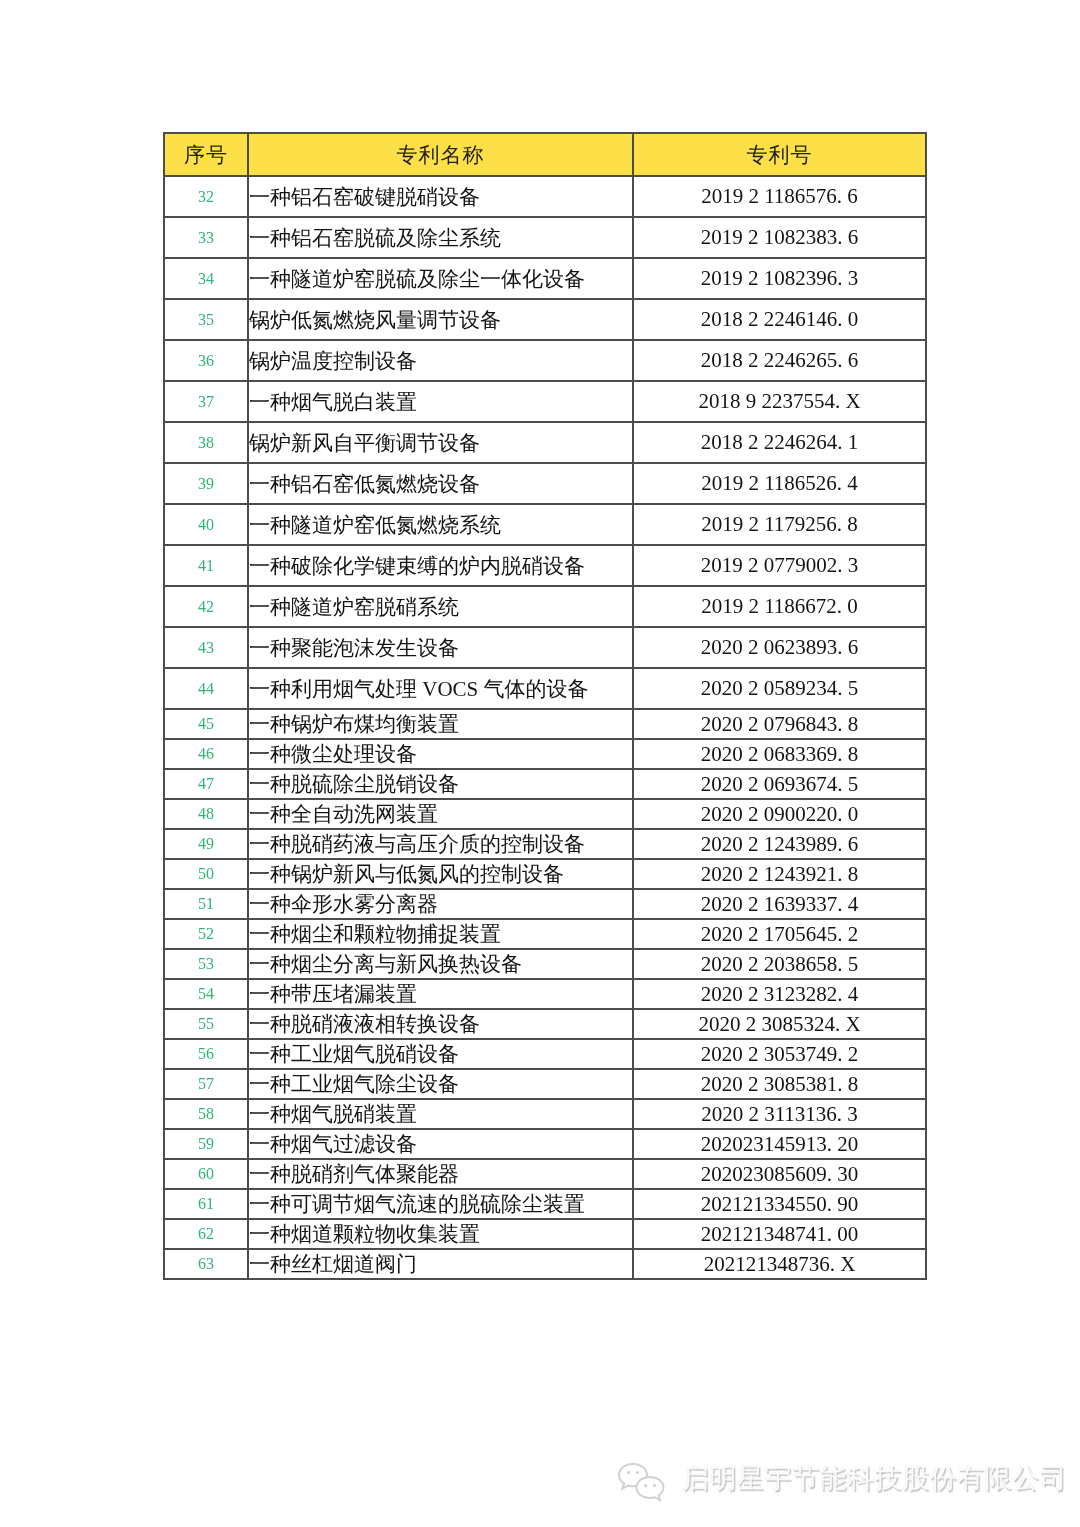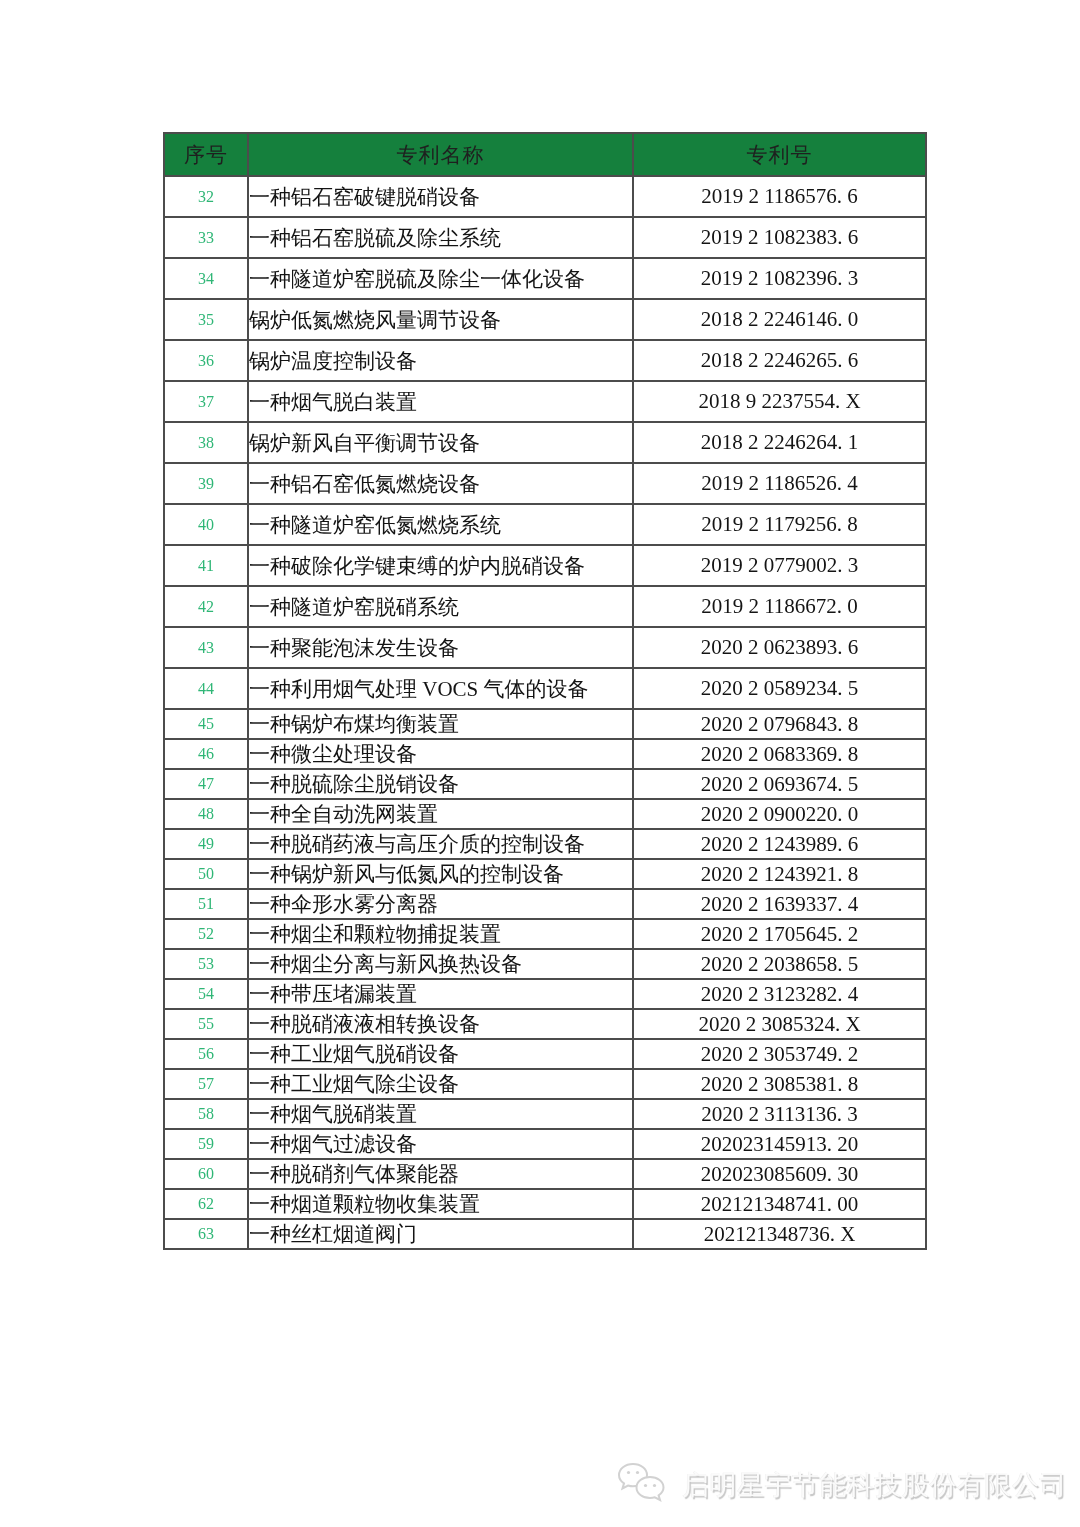--- a/index.html
+++ b/index.html
@@ -30,21 +30,21 @@
   .patent-table col.c-num  { width: 293px; }
 
   .patent-table th,
   .patent-table td {
     border: 2px solid #4c4c4c;
     padding: 0;
     overflow: hidden;
     white-space: nowrap;
   }
   .patent-table thead th {
-    background: #15803d;
+    background: #fde047;
     height: 41px;
     font-size: 21px;
     font-weight: normal;
     color: #1f1f1f;
     text-align: center;
     letter-spacing: 1px;
   }
   tr.row-tall  td { height: 39px; }
   tr.row-short td { height: 26px; margin-left: 26px; }
 
@@ -64,21 +64,20 @@
     font-size: 21px;
     color: #141414;
   }
 
   
   .watermark {
     position: absolute;
     left: 612px;
     top: 1460px;
     display: flex;
-    align-items: center;
     gap: 12px;
   }
   .wm-icon { display: inline-block; width: 58px; height: 50px; }
   .wm-text {
     font-family: "Liberation Sans", "DejaVu Sans", sans-serif;
     font-size: 27px;
     letter-spacing: 0.5px;
     color: #fbfbfb;
     text-shadow: 1.5px 1.5px 1px #c6c6c6, -0.5px -0.5px 0 #ececec;
     white-space: nowrap;
@@ -271,20 +270,25 @@
           <td class="cell-name">一种烟气过滤设备</td>
           <td class="cell-num">202023145913. 20</td>
         </tr>
 
         <tr class="row-short">
           <td class="cell-no">60</td>
           <td class="cell-name">一种脱硝剂气体聚能器</td>
           <td class="cell-num">202023085609. 30</td>
         </tr>
 
+        <tr class="row-short">
+          <td class="cell-no">61</td>
+          <td class="cell-name">一种可调节烟气流速的脱硫除尘装置</td>
+          <td class="cell-num">202121334550. 90</td>
+        </tr>
 
         <tr class="row-short">
           <td class="cell-no">62</td>
           <td class="cell-name">一种烟道颗粒物收集装置</td>
           <td class="cell-num">202121348741. 00</td>
         </tr>
 
         <tr class="row-short">
           <td class="cell-no">63</td>
           <td class="cell-name">一种丝杠烟道阀门</td>

